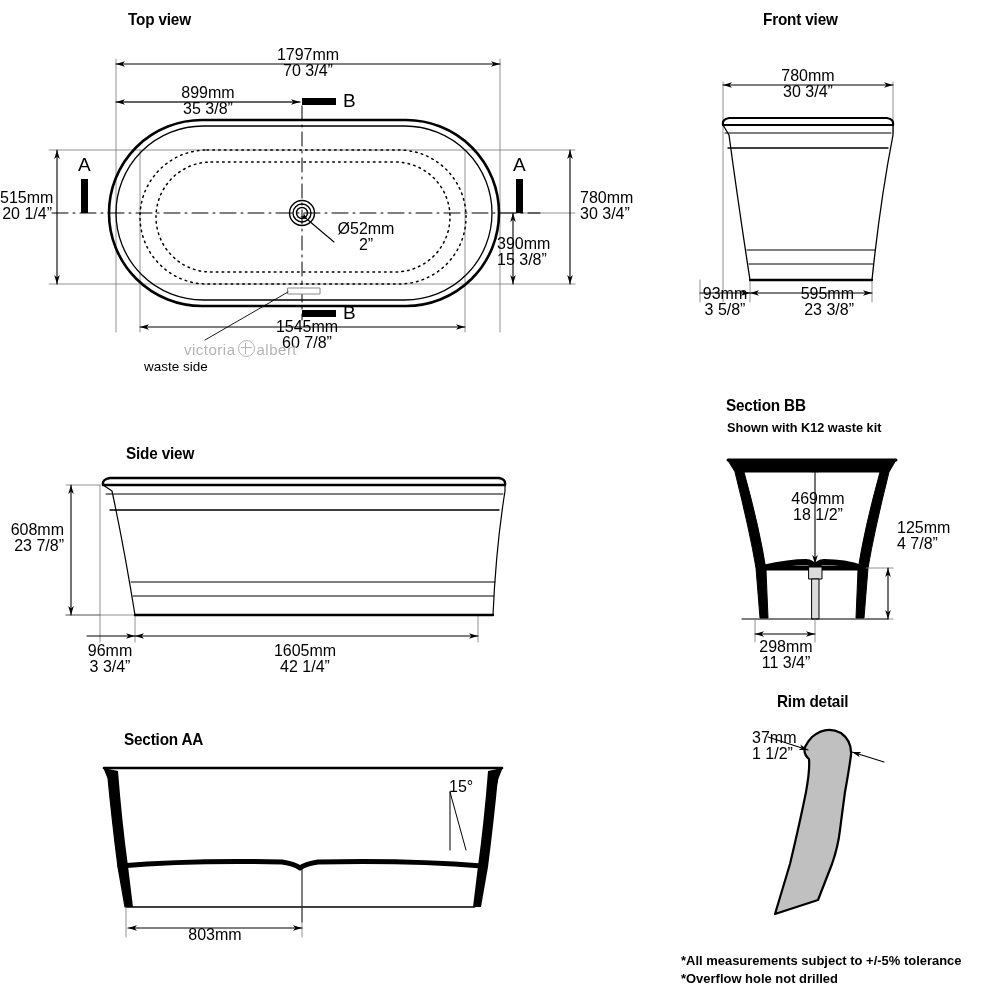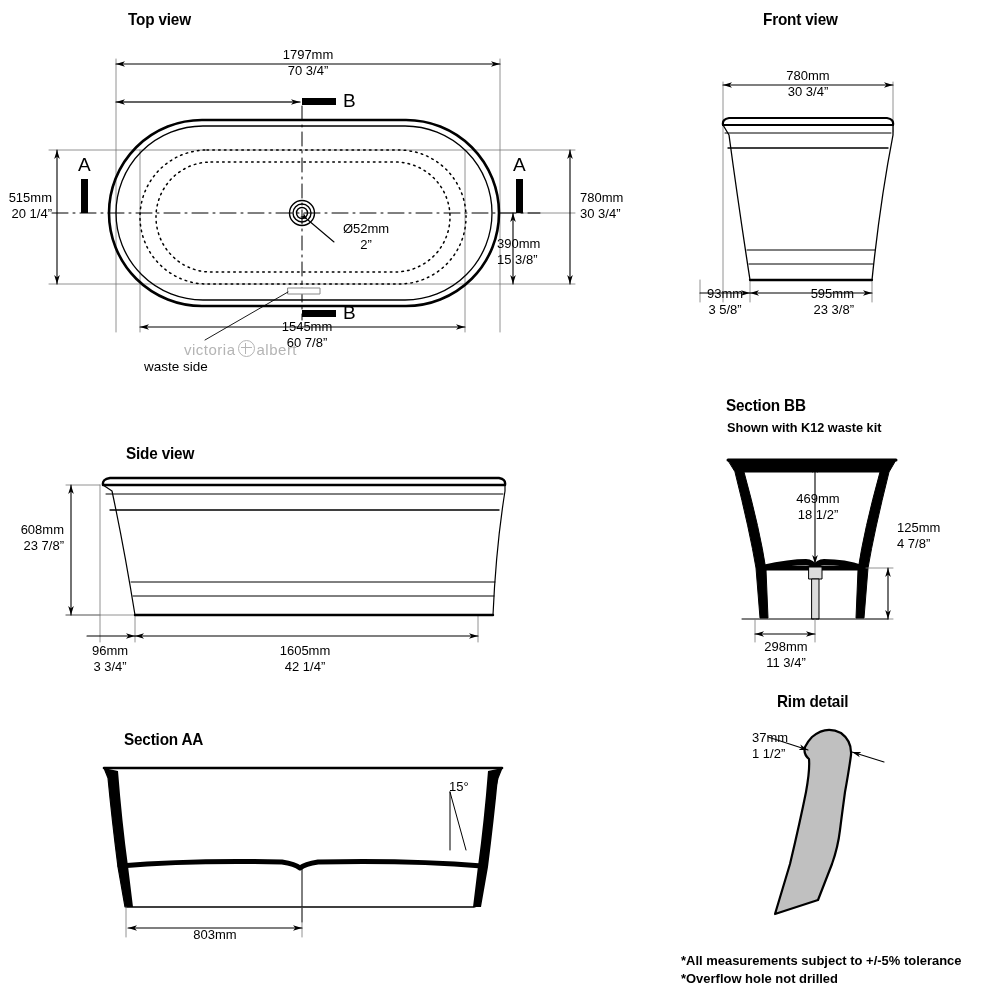--- a/index.html
+++ b/index.html
@@ -27,21 +27,21 @@
   .sub-title{
     position:absolute;
     font-weight:bold;
     font-size:13.5px;
     white-space:nowrap;
     transform:scaleX(0.94);
     transform-origin:left center;
   }
   .dim{
     position:absolute;
-    font-size:13px;
+    font-size:16px;
     line-height:16px;
     white-space:nowrap;
     font-family:"Liberation Sans","DejaVu Sans",sans-serif;
   }
   .dim.ctr{text-align:center;}
   .dim.rt{text-align:right;}
   .sectmark{
     position:absolute;
     font-size:19px;
     white-space:nowrap;
@@ -275,20 +275,24 @@
     </g>
   </svg>
 
   <div class="view-title" style="left:128px;top:8px;">Top view</div>
 
   <div class="dim ctr" style="left:228px;top:45px;width:160px;">
     <div>1797mm</div>
     <div>70 3/4”</div>
   </div>
 
+  <div class="dim ctr" style="left:138px;top:83px;width:140px;">
+    <div>899mm</div>
+    <div>35 3/8”</div>
+  </div>
 
   <div class="dim ctr" style="left:232px;top:317px;width:150px;">
     <div>1545mm</div>
     <div>60 7/8”</div>
   </div>
 
   <div class="dim rt" style="left:0px;top:188px;width:52px;">
     <div>515mm</div>
     <div>20 1/4”</div>
   </div>

